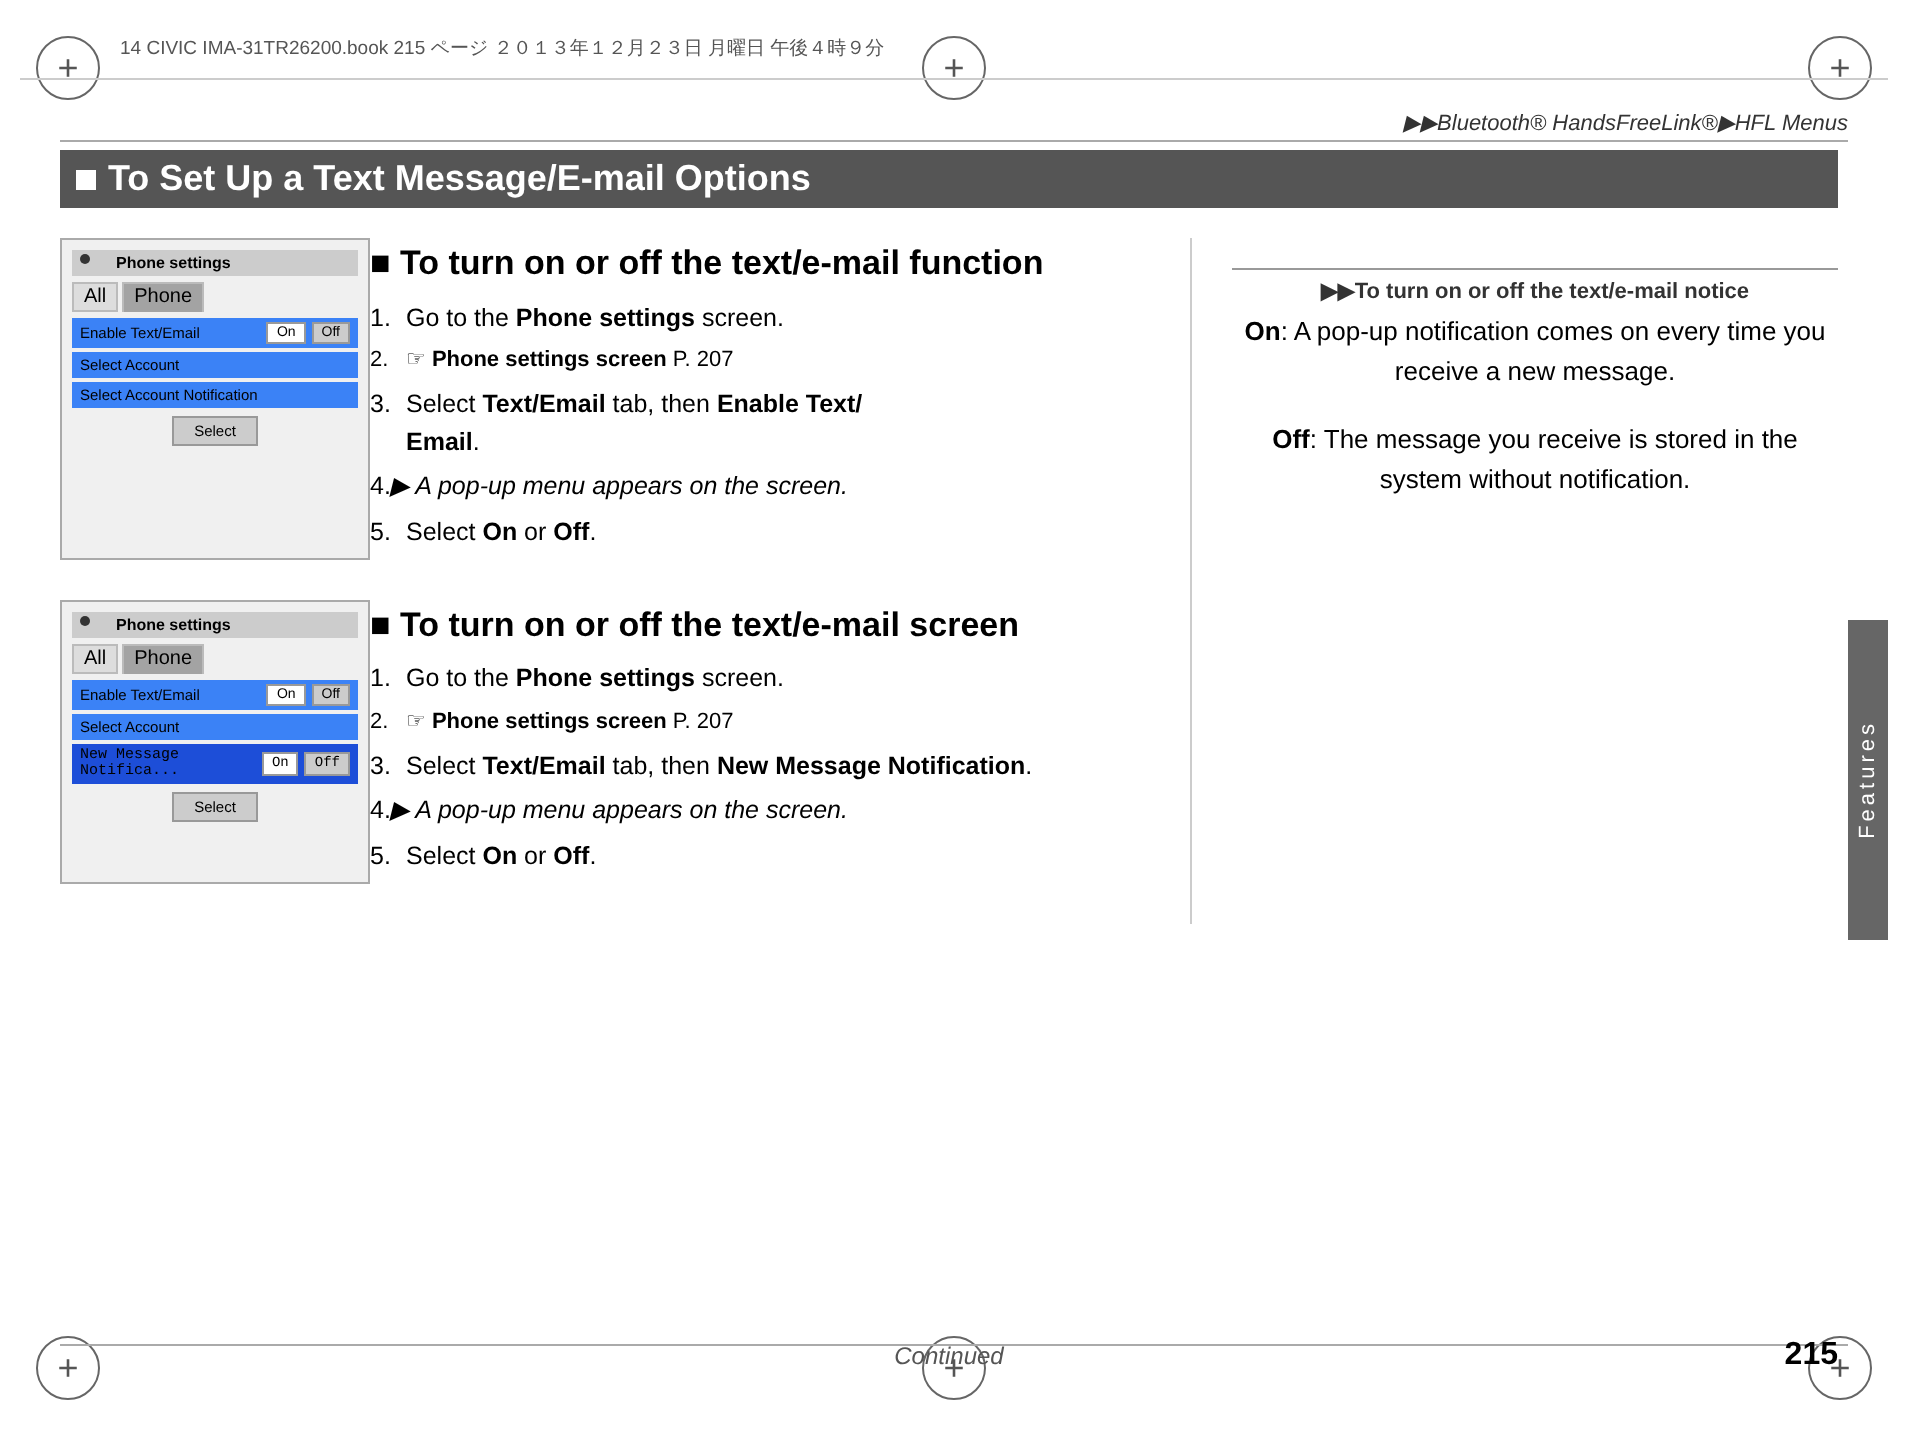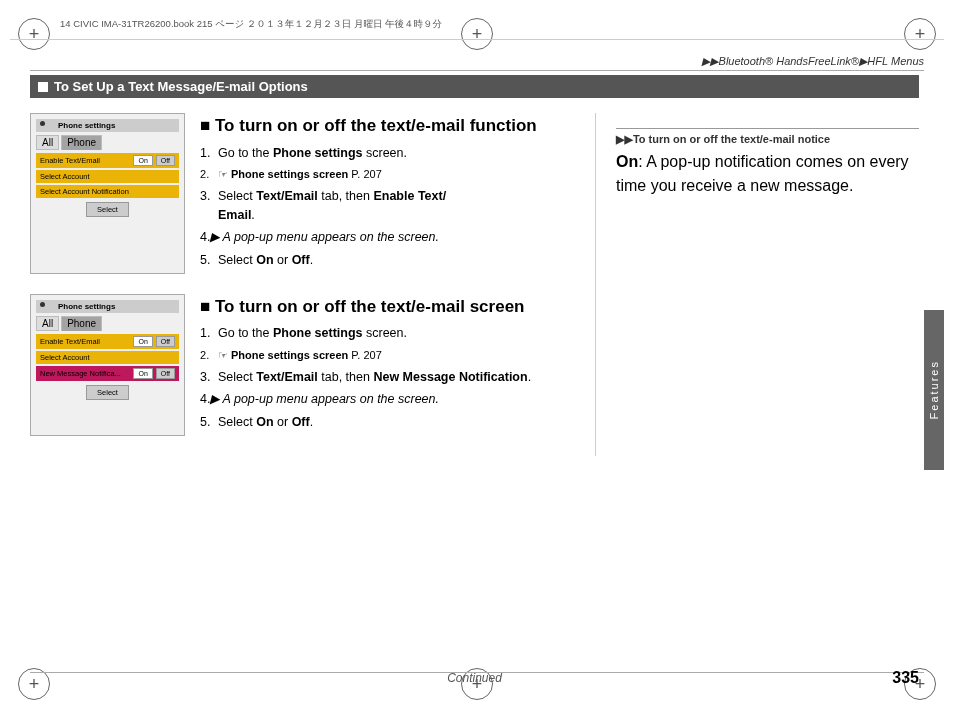--- a/index.html
+++ b/index.html
@@ -104,21 +104,21 @@
       left: 30px;
       right: 35px;
       bottom: 50px;
     }
 
     
     .section-header {
       background: #555;
       color: #fff;
       padding: 4px 8px;
-      font-size: 13px;
+      font-size: 18px;
       font-weight: bold;
       margin-bottom: 15px;
       display: flex;
       align-items: center;
     }
     .section-header .square-icon {
       display: inline-block;
       width: 10px;
       height: 10px;
       background: #fff;
@@ -134,26 +134,26 @@
     .left-panel {
       width: 555px;
       flex-shrink: 0;
     }
 
     .right-panel {
       flex: 1;
       padding-left: 20px;
       border-left: 1px solid #ccc;
       margin-left: 10px;
+      text-align: center;
     }
 
     
     .sub-section {
       display: flex;
-      gap: 15px;
       margin-bottom: 20px;
     }
 
     
     .phone-screen {
       width: 155px;
       flex-shrink: 0;
       border: 1px solid #aaa;
       background: #f0f0f0;
       padding: 5px;
@@ -190,26 +190,27 @@
     }
     .phone-screen-tab.active {
       background: #a3a3a3;
       border-bottom: none;
     }
     .phone-screen-row {
       display: flex;
       justify-content: space-between;
       align-items: center;
       padding: 2px 4px;
-      background: #eab308;
+      background: #3b82f6;
       margin-bottom: 2px;
       font-size: 7.5px;
     }
     .phone-screen-row.highlight {
-      background: #be185d;
+      background: #1d4ed8;
+      font-family: Liberation Mono, monospace;
     }
     .phone-screen-btn {
       display: flex;
       gap: 3px;
     }
     .phone-screen-btn span {
       background: #ccc;
       border: 1px solid #999;
       padding: 1px 4px;
       font-size: 7px;
@@ -269,21 +270,21 @@
     }
     .note-title {
       font-size: 11px;
       font-weight: bold;
       color: #333;
       margin-bottom: 4px;
       border-top: 1px solid #999;
       padding-top: 4px;
     }
     .note-text {
-      font-size: 16px;
+      font-size: 13px;
       line-height: 1.5;
       color: #000;
     }
 
     
     .bottom-footer {
       position: absolute;
       bottom: 33px;
       left: 30px;
       right: 35px;
@@ -446,24 +447,27 @@
 
     </div>
 
     <div class="right-panel">
       <div class="note-box">
         <div class="note-title">▶▶To turn on or off the text/e-mail notice</div>
         <div class="note-text">
           <strong>On</strong><span>: A pop-up notification comes on every time you receive a new message.</span>
         </div>
         <br>
+        <div class="note-text">
+          <strong>Off</strong><span>: The message you receive is stored in the system without notification.</span>
+        </div>
       </div>
     </div>
 
   </div>
 </div>
 
 <div class="bottom-rule"></div>
 
 <div class="bottom-footer">
   <span class="continued-text">Continued</span>
-  <span class="page-number">335</span>
+  <span class="page-number">215</span>
 </div>
 
 </body></html>

